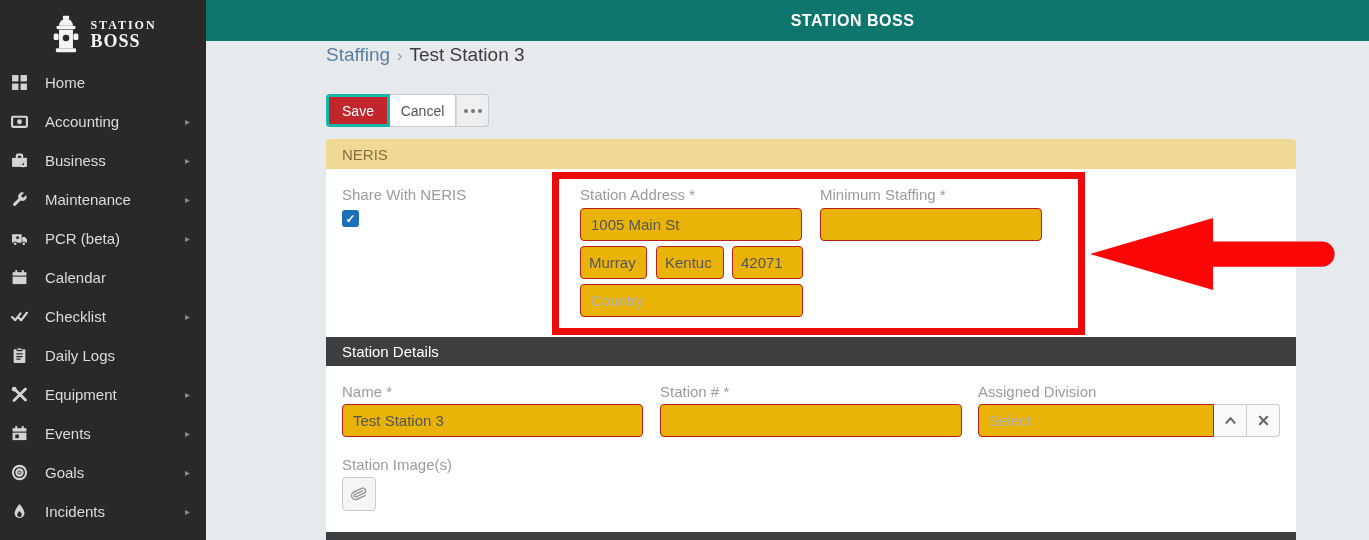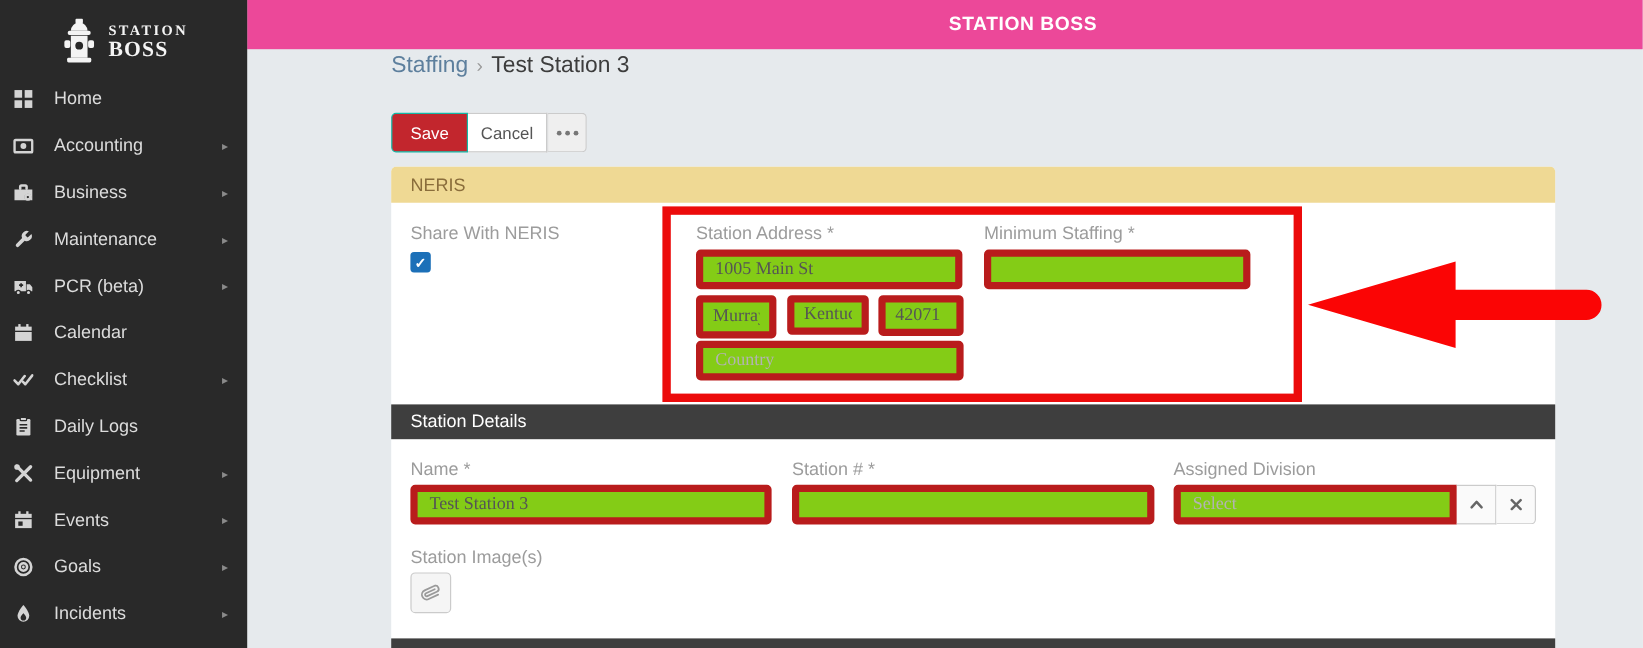--- a/index.html
+++ b/index.html
@@ -16,41 +16,41 @@
   .logo-line2 { font-size:18px; font-weight:bold; letter-spacing:1px; margin-top:1px; }
   .mi { height:39px; display:flex; align-items:center; padding:0 16px 0 10px; color:#dcdcdc; font-size:15px; cursor:pointer; }
   .mi .ico { width:18px; height:17px; display:flex; align-items:center; justify-content:center; flex:none; }
   .mi .ico svg { width:17px; height:17px; }
   .mi .lbl { margin-left:17px; }
   .mi .sub { margin-left:auto; color:#8a8a8a; font-size:10px; }
   .icoline { stroke:#d4d4d4; stroke-width:2; fill:none; stroke-linecap:round; stroke-linejoin:round; }
   .icofill { fill:#d4d4d4; }
 
   
-  #topbar { position:absolute; left:206px; top:0; width:1163px; height:41px; background:#ec4899; display:flex; align-items:center; }
+  #topbar { position:absolute; left:206px; top:0; width:1163px; height:41px; background:#0f766e; display:flex; align-items:center; }
   #topbar-title { width:100%; text-align:center; padding-left:130px; color:#fff; font-weight:bold; font-size:16px; letter-spacing:0.5px; }
 
   
   #breadcrumb { position:absolute; left:326px; top:44px; font-size:19px; }
   #breadcrumb .bc-link { color:#5d7f9d; text-decoration:none; cursor:pointer; }
   #breadcrumb .bc-sep { color:#9a9a9a; margin:0 7px; font-size:16px; }
   #breadcrumb .bc-cur { color:#3d3d3d; }
 
   
   #toolbar { position:absolute; left:326px; top:94px; height:33px; display:flex; }
   .btn { height:33px; font-size:14px; display:flex; align-items:center; justify-content:center; cursor:pointer; font-family:"Liberation Sans", sans-serif; }
-  #btn-save { width:64px; background:#c2262d; color:#fff; border:1px solid #14b8a6; border-radius:4px 0 0 4px; }
+  #btn-save { width:64px; background:#c2262d; color:#fff; border:3px solid #14b8a6; border-radius:4px 0 0 4px; }
   #btn-cancel { width:66px; background:#fff; color:#555; border:1px solid #cbcbcb; border-left:none; }
   #btn-more { width:33px; background:#efefef; border:1px solid #cbcbcb; border-left:1px solid #d8d8d8; border-radius:0 4px 4px 0; }
 
   
   #panel { position:absolute; left:326px; top:139px; width:970px; height:401px; background:#fff; border-radius:4px 4px 0 0; }
   #neris-header { position:absolute; left:0; top:0; width:970px; height:30px; background:#efd994; border-radius:4px 4px 0 0; display:flex; align-items:center; padding-left:16px; color:#8a6d3b; font-size:15px; }
   .flabel { position:absolute; font-size:15px; color:#9c9c9c; white-space:nowrap; }
-  .finput { position:absolute; height:33px; border:6px solid #b91c1c; border-radius:4px; background:#84cc16; color:#555; font-size:15px; padding:0 10px; outline:none; font-family:Liberation Serif, serif; }
+  .finput { position:absolute; height:33px; border:1px solid #b91c1c; border-radius:4px; background:#eab308; color:#555; font-size:15px; padding:0 10px; outline:none; font-family:Liberation Sans, sans-serif; }
   .finput::placeholder { color:#b3b3b3; opacity:1; }
   #chk-share { position:absolute; left:16px; top:71px; width:17px; height:17px; background:#1c70b8; border-radius:3px; display:flex; align-items:center; justify-content:center; cursor:pointer; }
   #chk-share::after { content:"✓"; color:#fff; font-size:12px; font-weight:bold; line-height:1; }
   #details-header { position:absolute; left:0; top:198px; width:970px; height:29px; background:#3e3e3e; color:#fff; font-size:15px; display:flex; align-items:center; padding-left:16px; }
   #next-section-bar { position:absolute; left:0; top:393px; width:970px; height:9px; background:#3e3e3e; }
 
   
   #division-group { position:absolute; left:652px; top:265px; height:33px; display:flex; }
   #division-input { position:static; width:236px; border-radius:4px 0 0 4px; }
   .mini-btn { width:33px; height:33px; background:#fafafa; border:1px solid #cbcbcb; border-left:none; display:flex; align-items:center; justify-content:center; cursor:pointer; }

